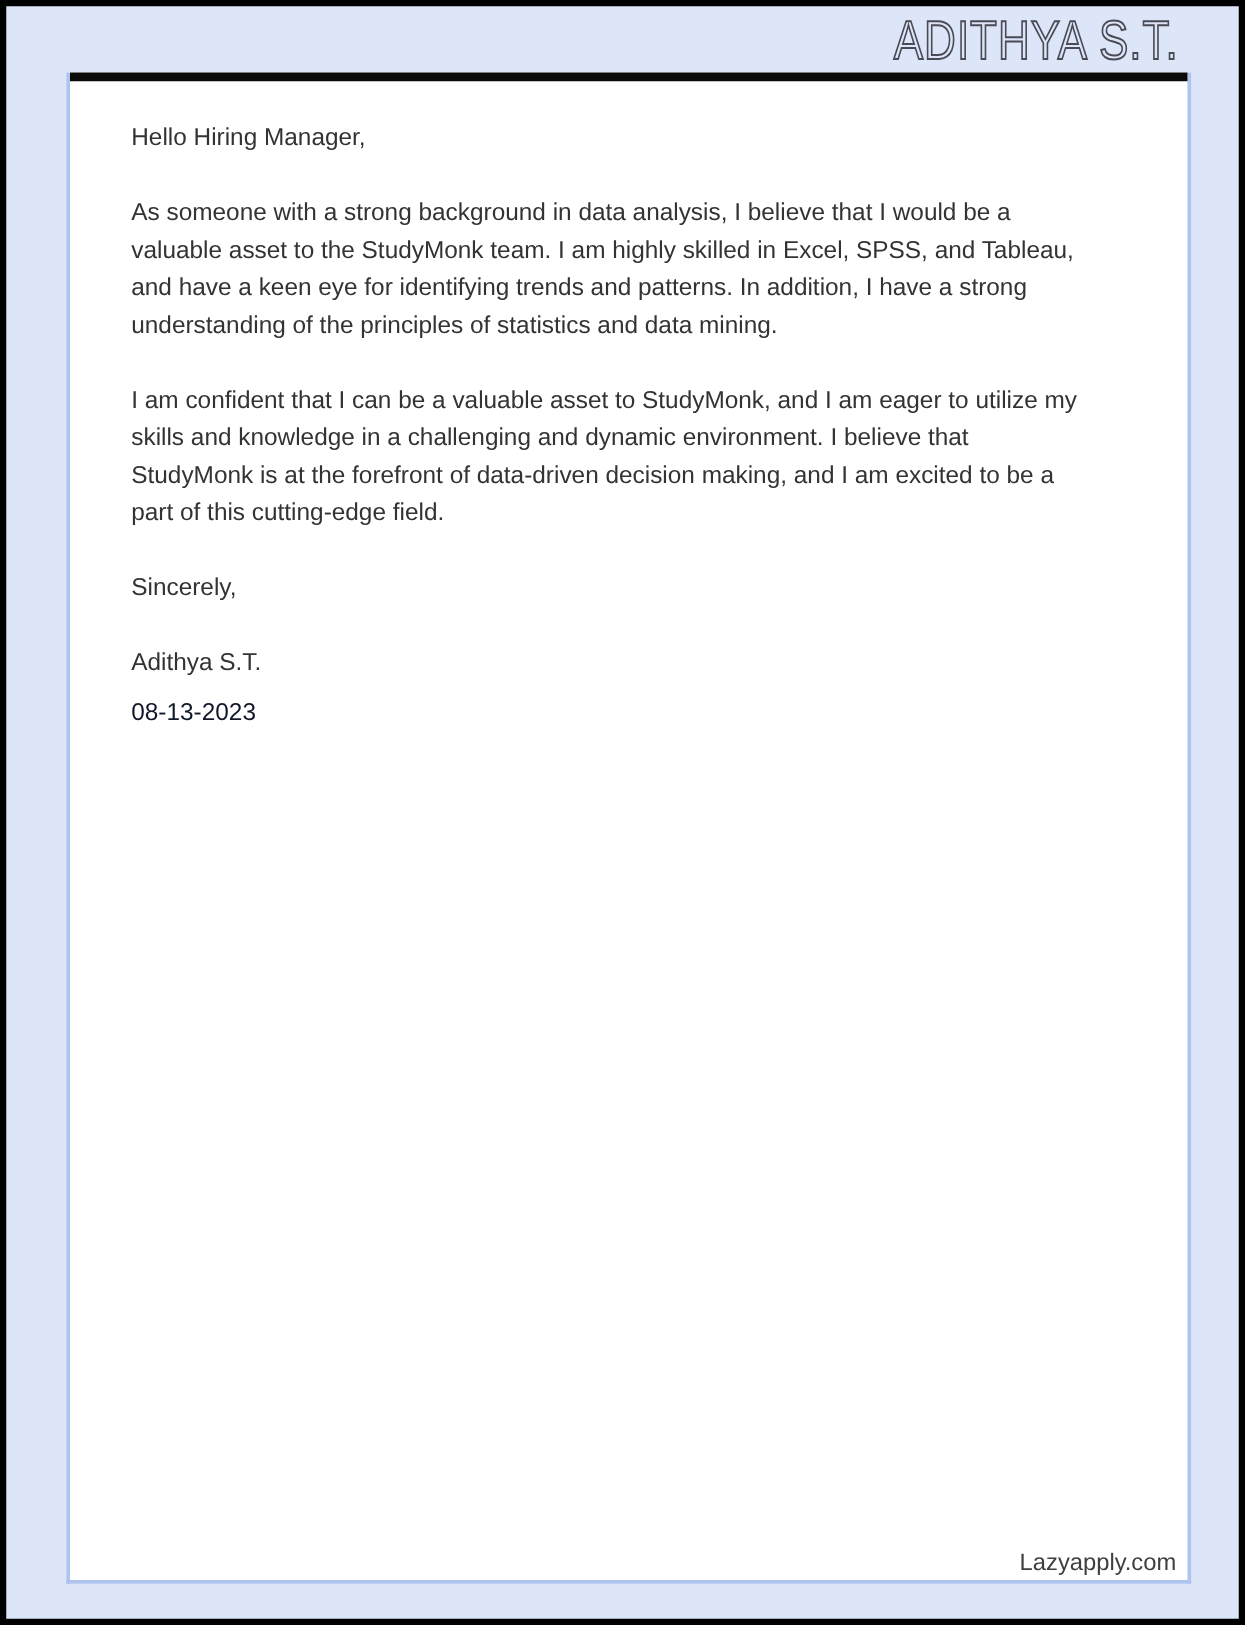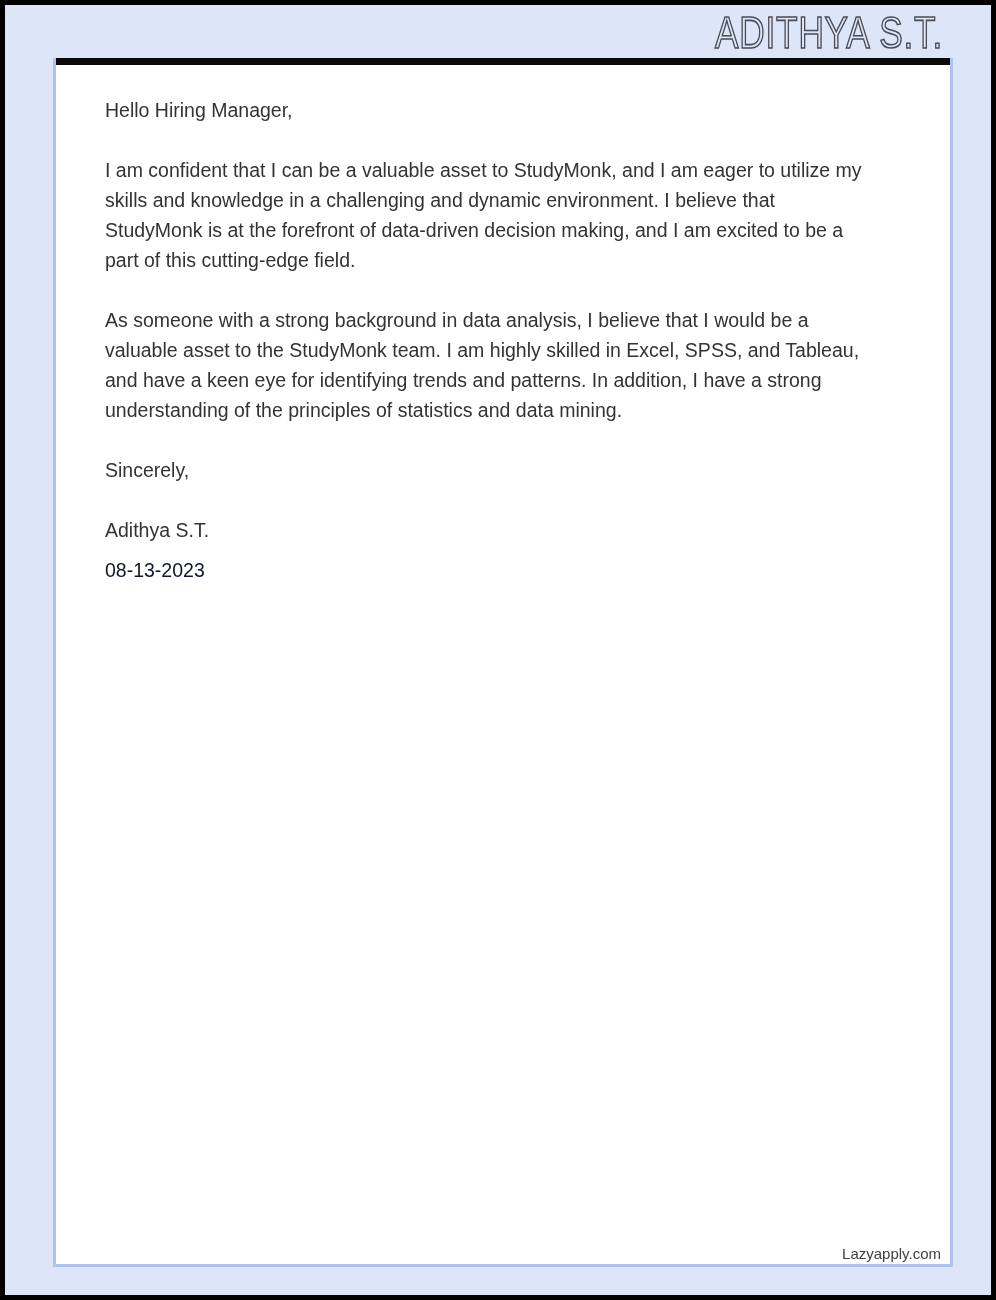--- a/index.html
+++ b/index.html
@@ -56,41 +56,41 @@
   .letter-body p.signature-name { margin-bottom: 10px; }
   .date-link {
     color: #0f172a;
     text-decoration: none;
     cursor: pointer;
   }
   .watermark {
     position: absolute;
     right: 9px;
     bottom: 2px;
-    font-size: 15px;
+    font-size: 19px;
     color: #3f3f3f;
     text-decoration: none;
     cursor: pointer;
   }
 </style>
 </head>
 <body>
 
 <div class="brand-name">ADITHYA S.T.</div>
 
 <div class="page">
   <div class="top-rule"></div>
 
   <div class="letter-body">
     <p>Hello Hiring Manager,</p>
 
 
+    <p>As someone with a strong background in data analysis, I believe that I would be a valuable asset to the StudyMonk team. I am highly skilled in Excel, SPSS, and Tableau, and have a keen eye for identifying trends and patterns. In addition, I have a strong understanding of the principles of statistics and data mining.</p>
+
     <p>I am confident that I can be a valuable asset to StudyMonk, and I am eager to utilize my skills and knowledge in a challenging and dynamic environment. I believe that StudyMonk is at the forefront of data-driven decision making, and I am excited to be a part of this cutting-edge field.</p>
-
-    <p>As someone with a strong background in data analysis, I believe that I would be a valuable asset to the StudyMonk team. I am highly skilled in Excel, SPSS, and Tableau, and have a keen eye for identifying trends and patterns. In addition, I have a strong understanding of the principles of statistics and data mining.</p>
 
 
     <p>Sincerely,</p>
 
     <p class="signature-name">Adithya S.T.</p>
 
     <p><a class="date-link">08-13-2023</a></p>
   </div>
 
   <a class="watermark">Lazyapply.com</a>

